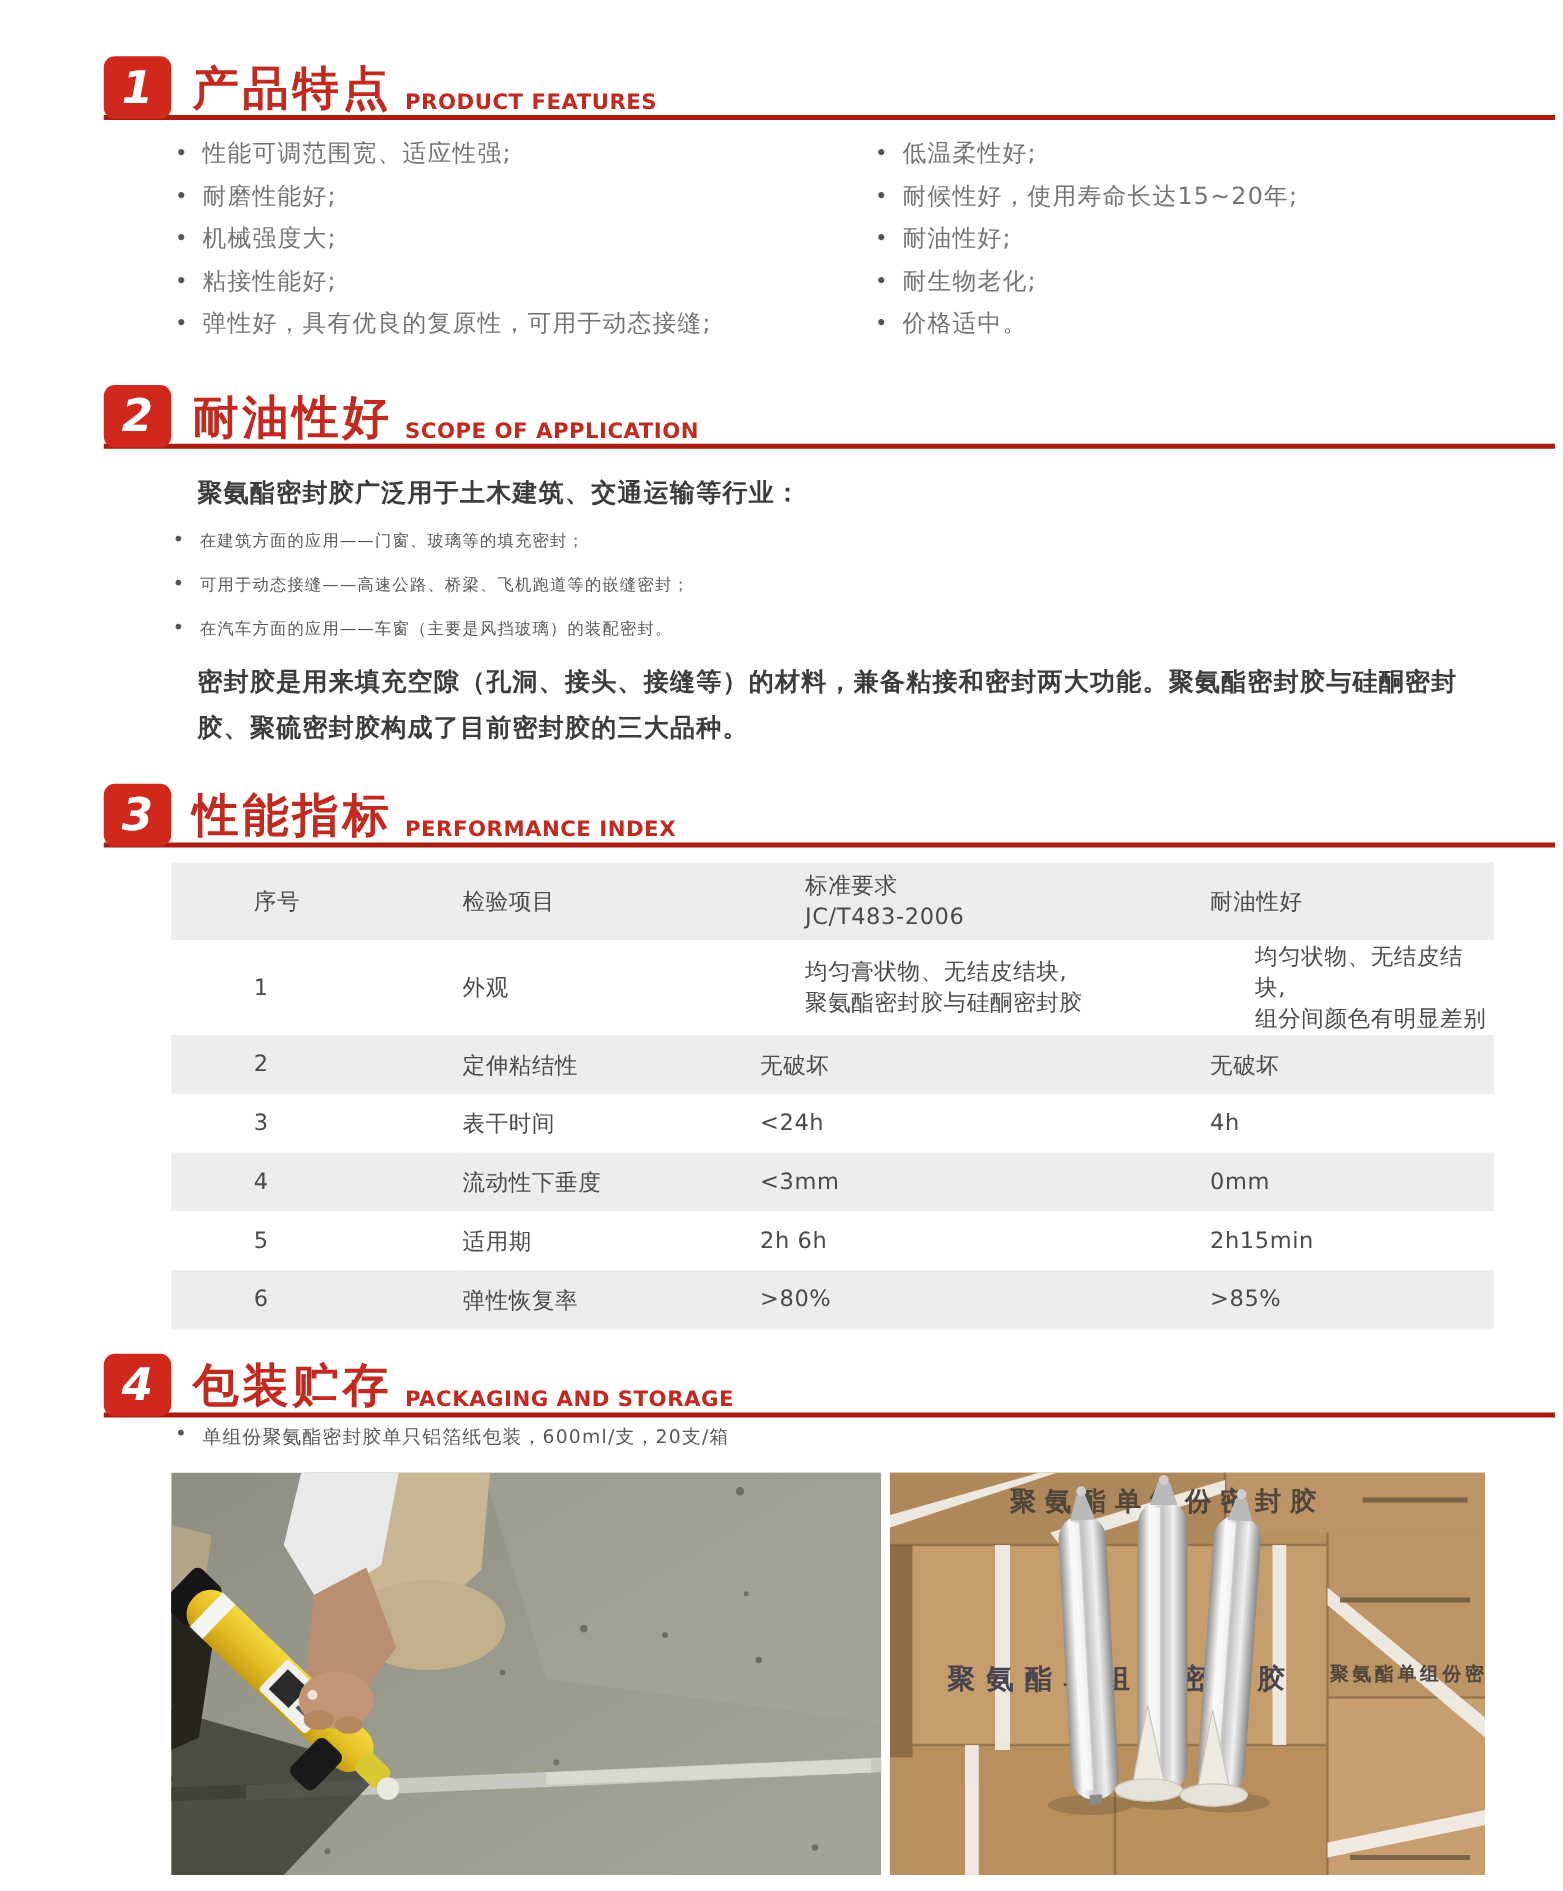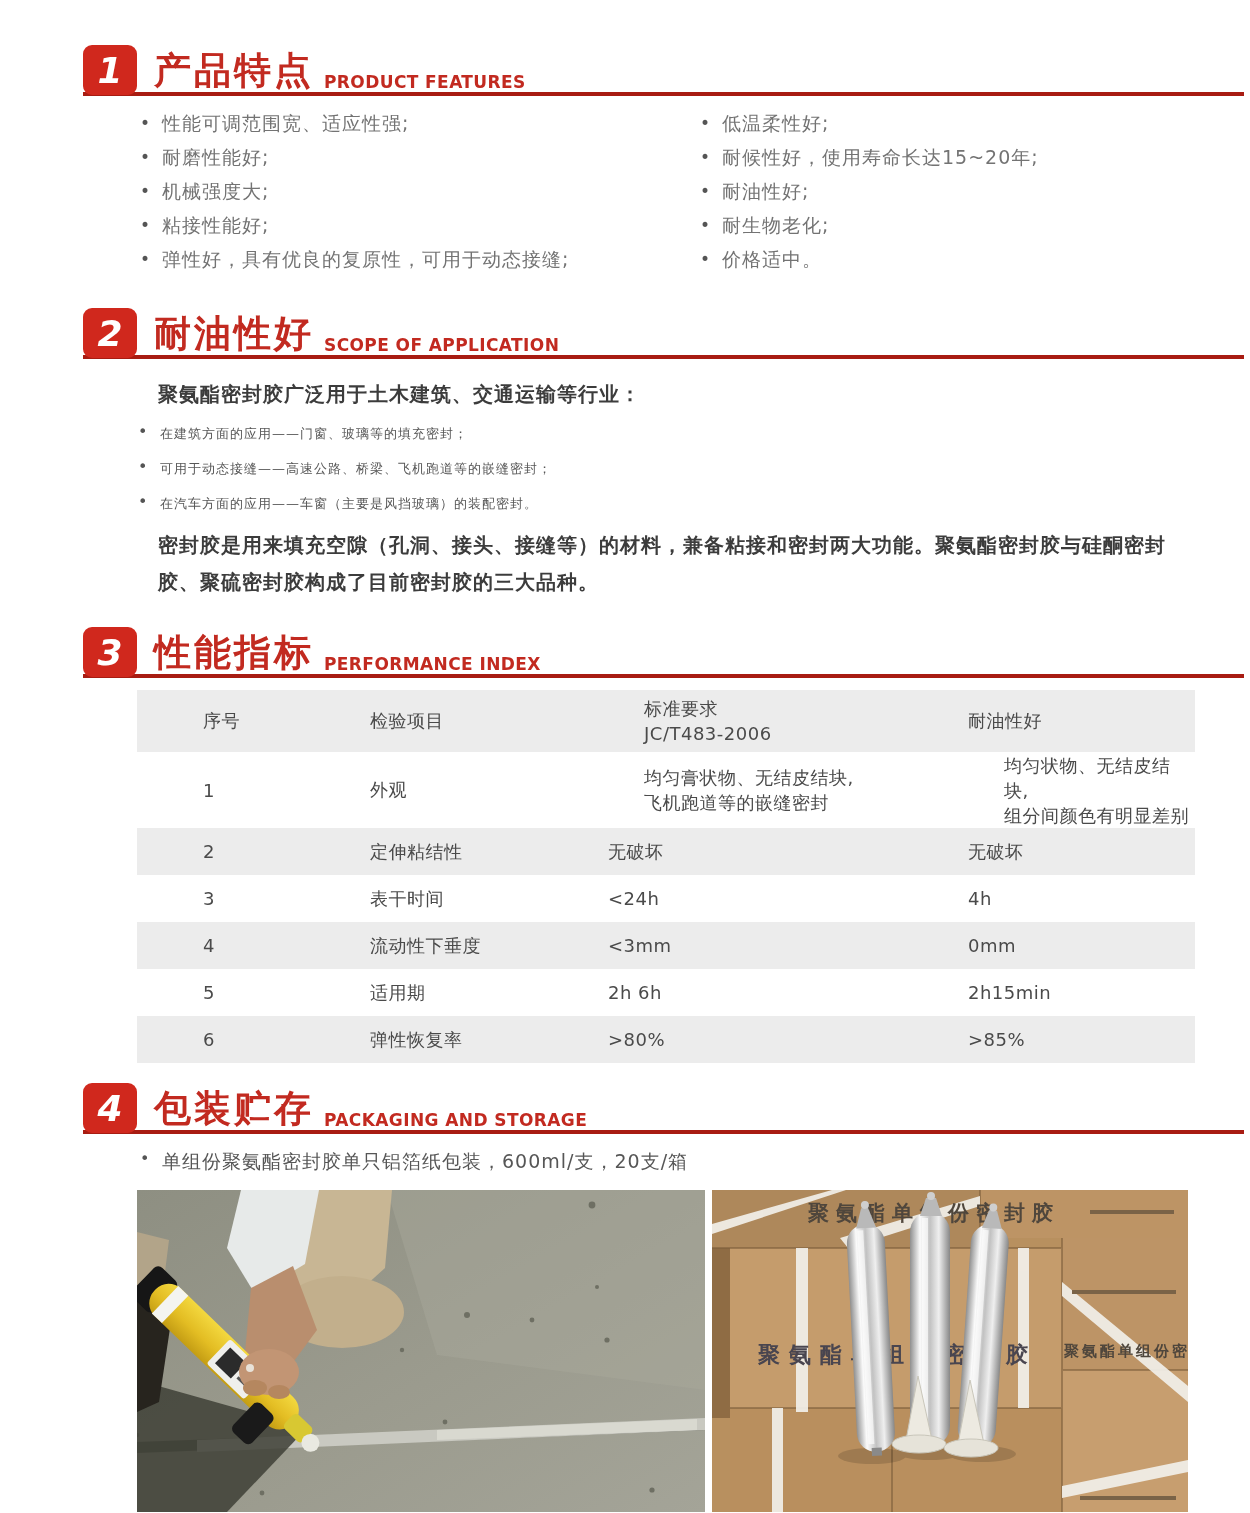--- a/index.html
+++ b/index.html
@@ -75,22 +75,22 @@
   .perf-table td { vertical-align:middle; padding:0; letter-spacing:0.5px; }
   .perf-table td.c1 { padding-left:66px; }
   .perf-table tr.hdr  td { height:62px; }
   .perf-table tr.tall td { height:76px; }
   .perf-table tr.std  td { height:47px; }
   .perf-table tr.gray { background:#ececec; }
   .two-line span { display:block; line-height:25px;margin-left:36px; }
 
   
   .pack-bullet {
-    margin-left:138px; margin-top:12px; position:relative; padding-left:24px;
-    font-size:19px; color:#565656; letter-spacing:1px; line-height:30px;
+    margin-left:138px; position:relative; padding-left:24px;
+    font-size:15px; color:#565656; letter-spacing:1px; line-height:30px;
   }
   .pack-bullet::before { content:"•"; position:absolute; left:2px; top:-2px; color:#555; font-size:16px; }
 
   .photos-row { display:flex; margin-left:137px; margin-top:14px; gap:7px; }
   .photo { display:block; flex:0 0 auto; }
 
   
   #sec1 { margin-top:45px; }
   #sec2 { margin-top:32px; }
   #sec3 { margin-top:26px; }
@@ -161,21 +161,21 @@
         <span>标准要求</span>
         <span>JC/T483-2006</span>
       </td>
       <td>耐油性好</td>
     </tr>
     <tr class="tall">
       <td class="c1">1</td>
       <td>外观</td>
       <td class="two-line">
         <span>均匀膏状物、无结皮结块,</span>
-        <span>飞机跑道等的嵌缝密封</span>
+        <span>聚氨酯密封胶与硅酮密封胶</span>
       </td>
       <td class="two-line">
         <span>均匀状物、无结皮结块,</span>
         <span>组分间颜色有明显差别</span>
       </td>
     </tr>
     <tr class="std gray">
       <td class="c1">2</td>
       <td>定伸粘结性</td>
       <td>无破坏</td>

